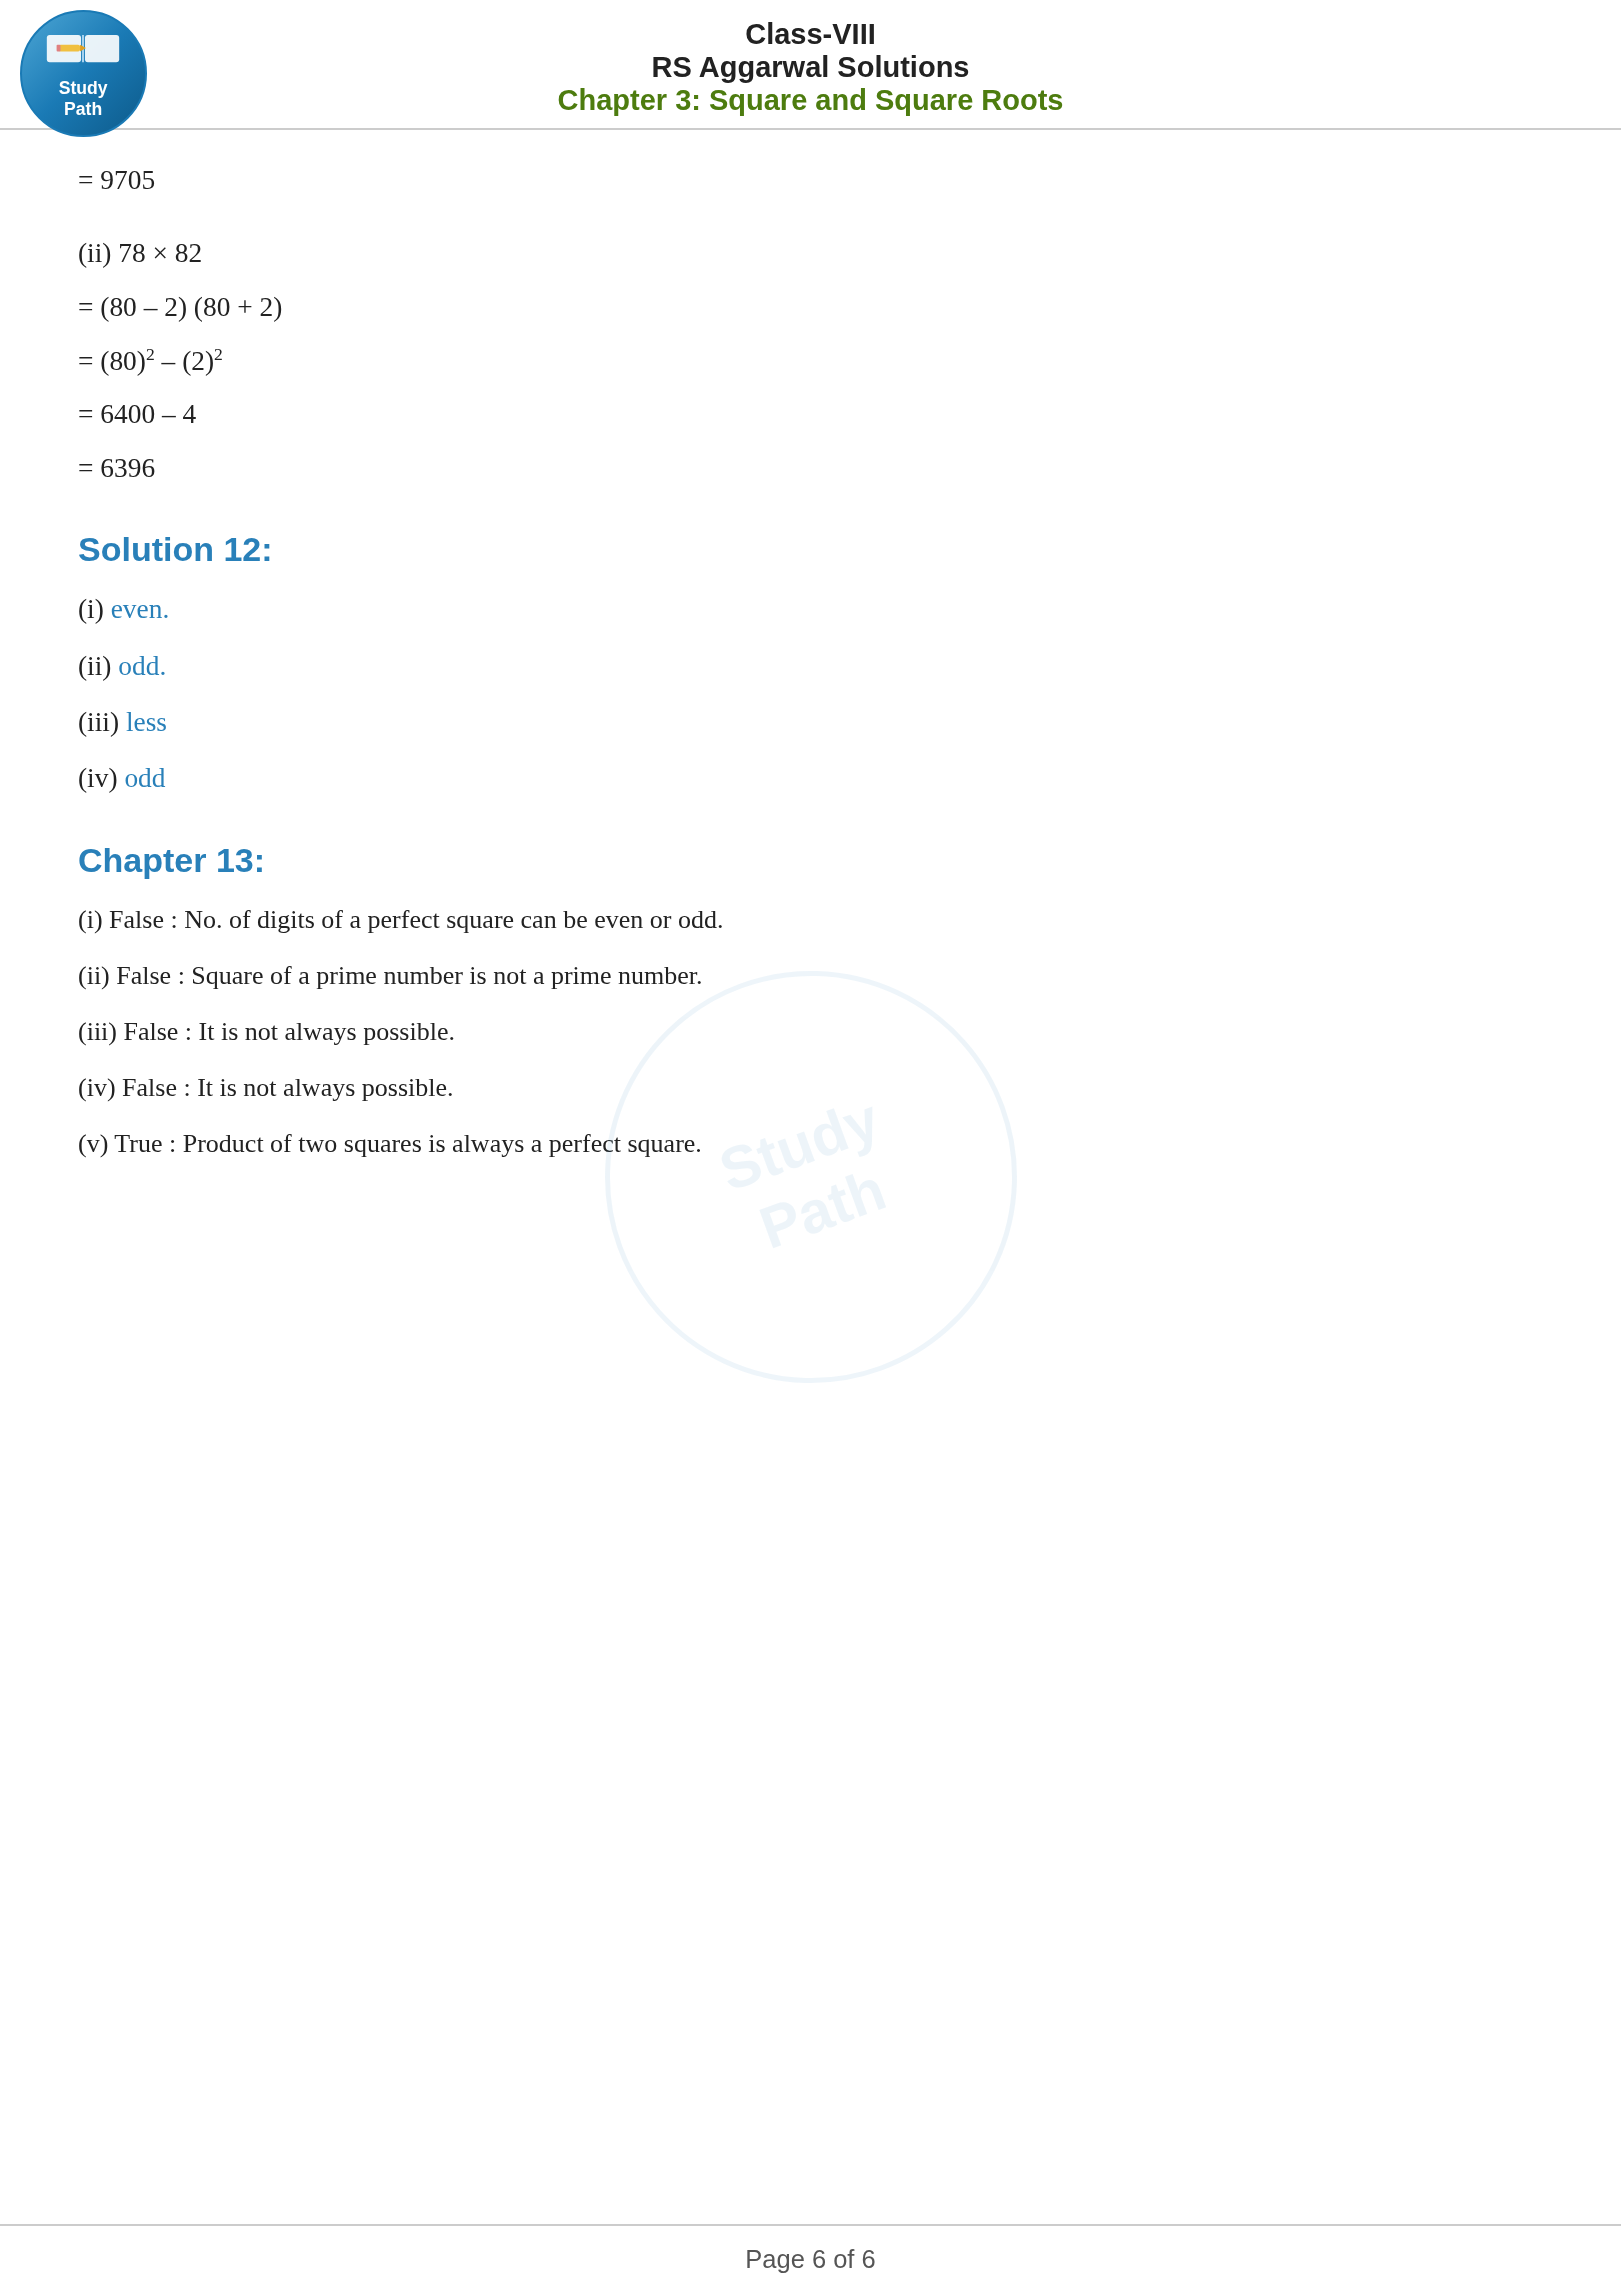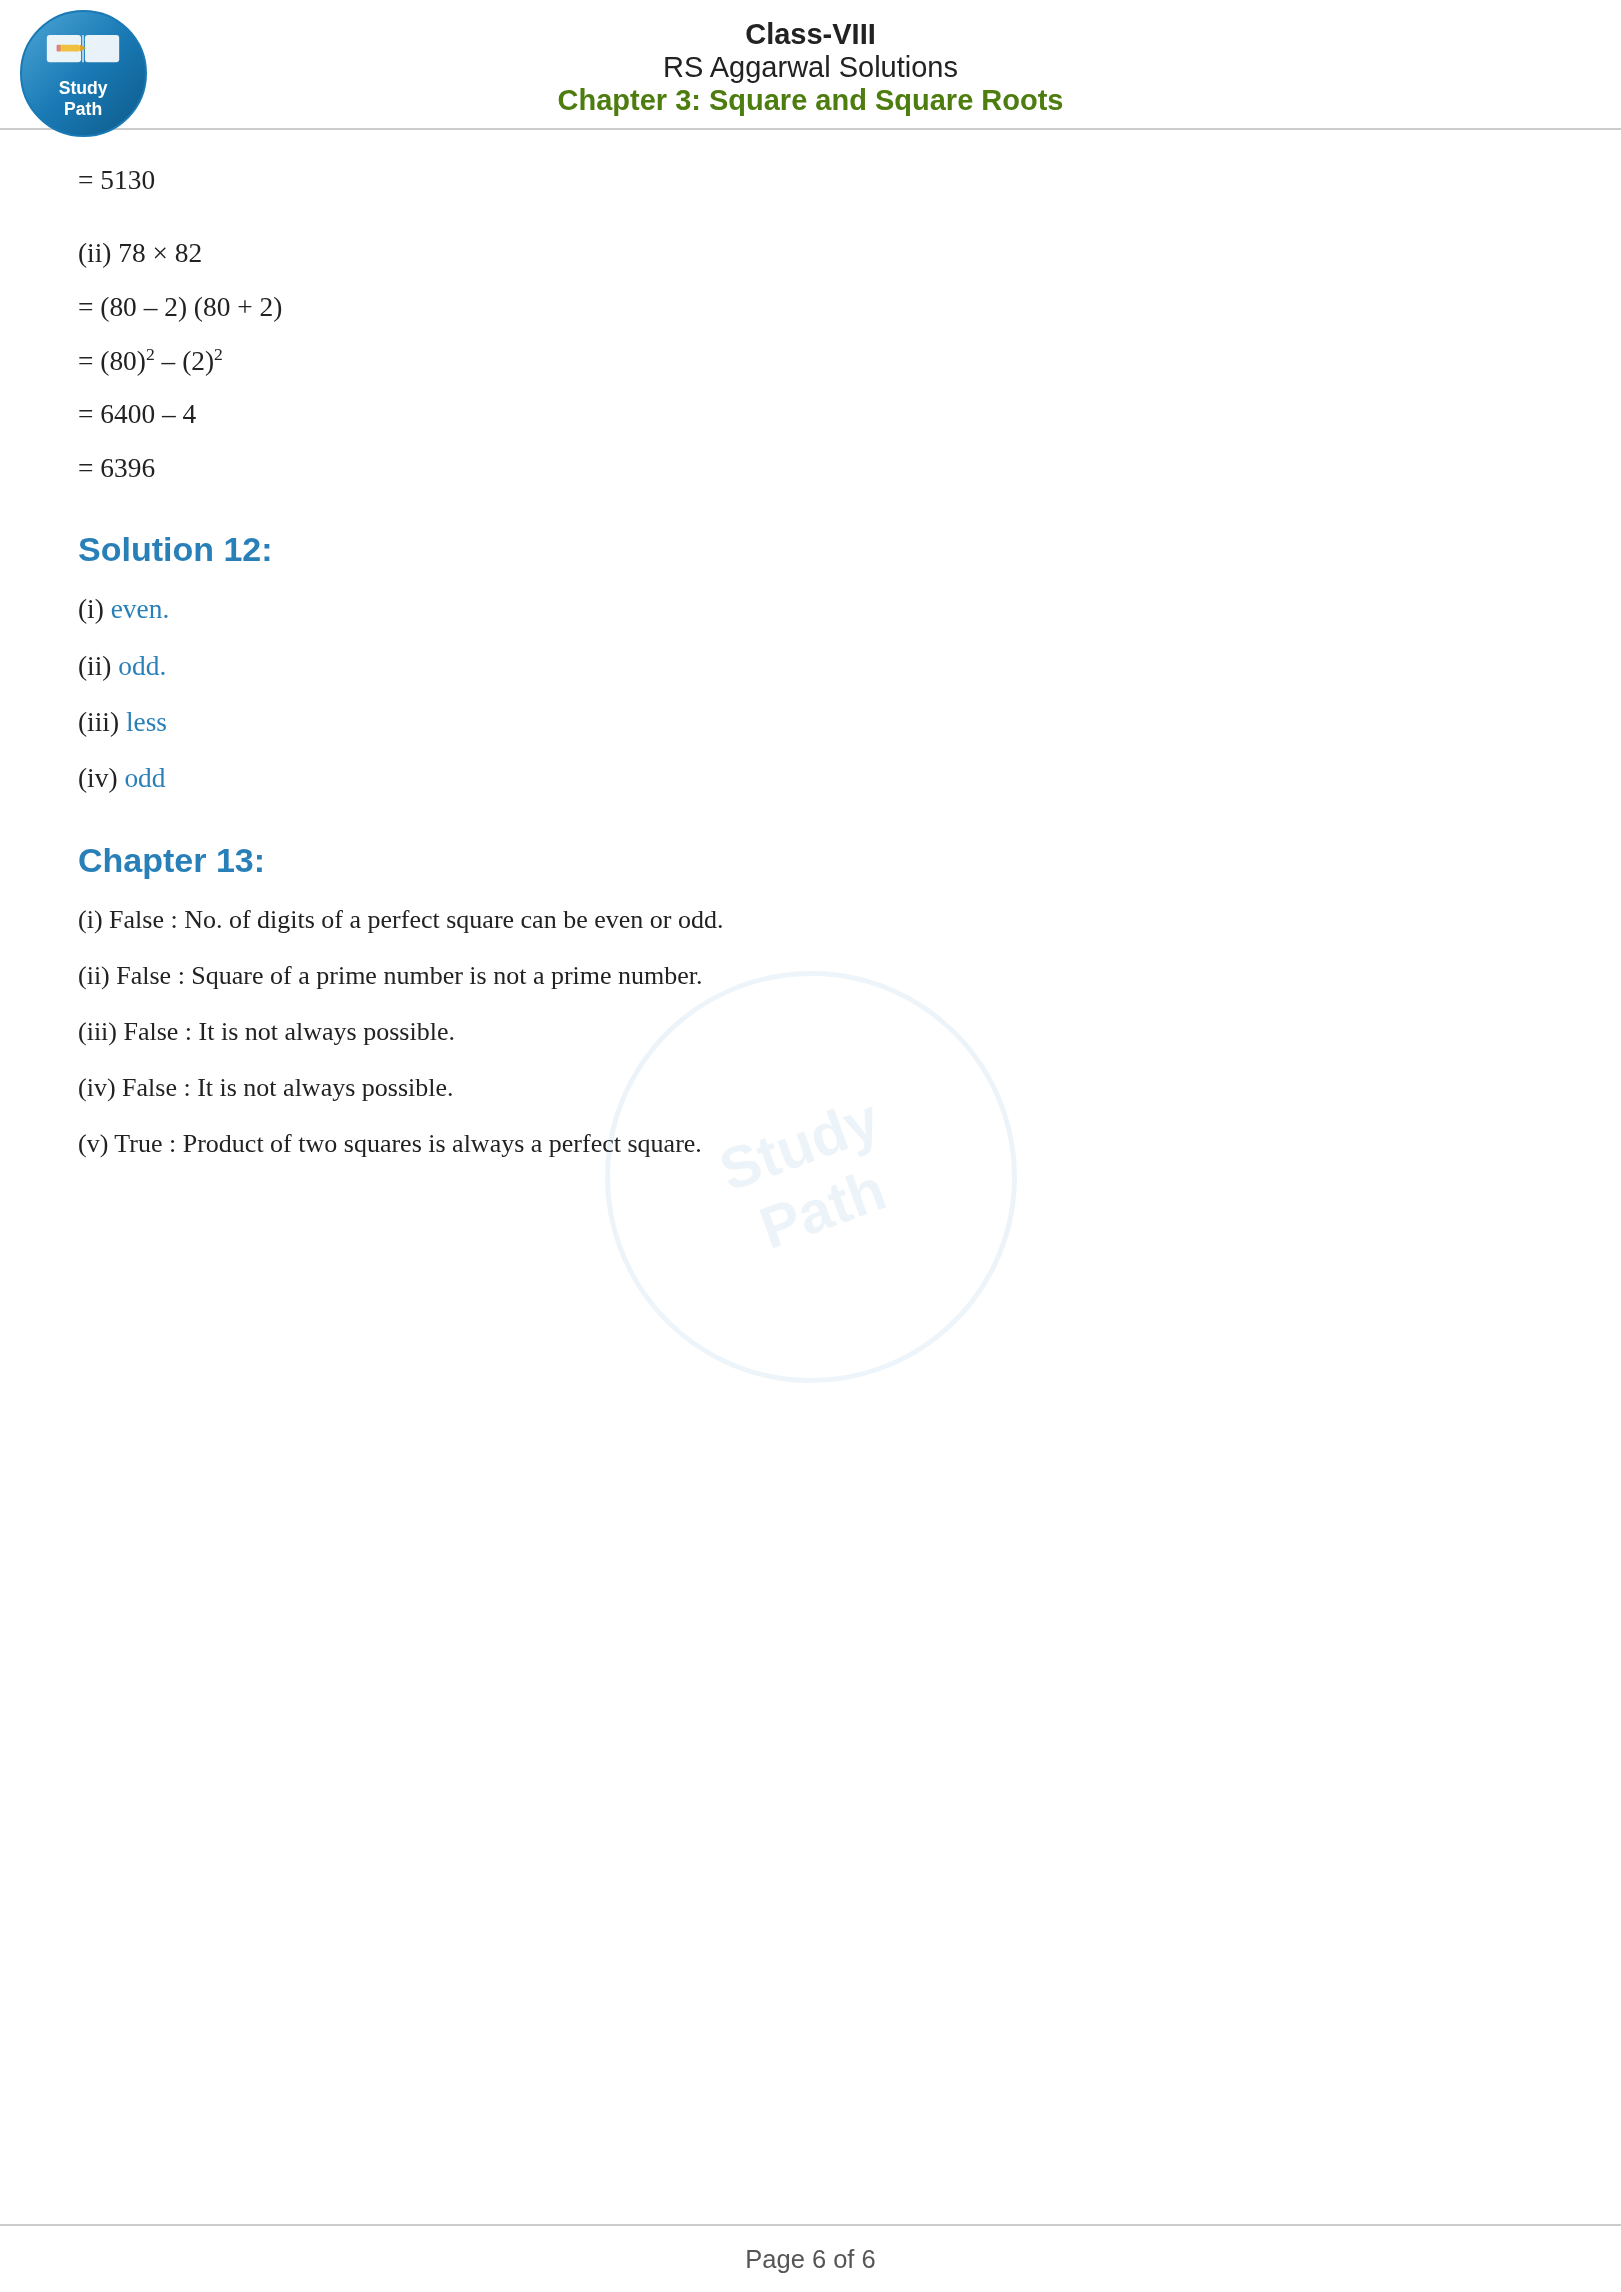--- a/index.html
+++ b/index.html
@@ -64,21 +64,21 @@
 
     .header-line1 {
       font-size: 29px;
       font-weight: bold;
       color: #222;
       font-family: Arial, sans-serif;
     }
 
     .header-line2 {
       font-size: 29px;
-      font-weight: normal;
+      font-weight: bold;
       color: #222;
       font-family: Arial, sans-serif;
     }
 
     .header-line3 {
       font-size: 29px;
       font-weight: bold;
       color: #4d7c0f;
       font-family: Arial, sans-serif;
     }
@@ -225,21 +225,21 @@
     <div class="watermark">
       <div class="watermark-circle">
         <div class="watermark-text-study">Study</div>
         <div class="watermark-text-path">Path</div>
       </div>
     </div>
 
     <div class="content">
 
       <div class="math-block">
-        <div class="math-line">= 5130</div>
+        <div class="math-line">= 9705</div>
       </div>
 
       <div class="math-block section-gap">
         <div class="math-line">(ii) 78 × 82</div>
         <div class="math-line">= (80 – 2) (80 + 2)</div>
         <div class="math-line">= (80)<sup>2</sup> – (2)<sup>2</sup></div>
         <div class="math-line">= 6400 – 4</div>
         <div class="math-line">= 6396</div>
       </div>
 

